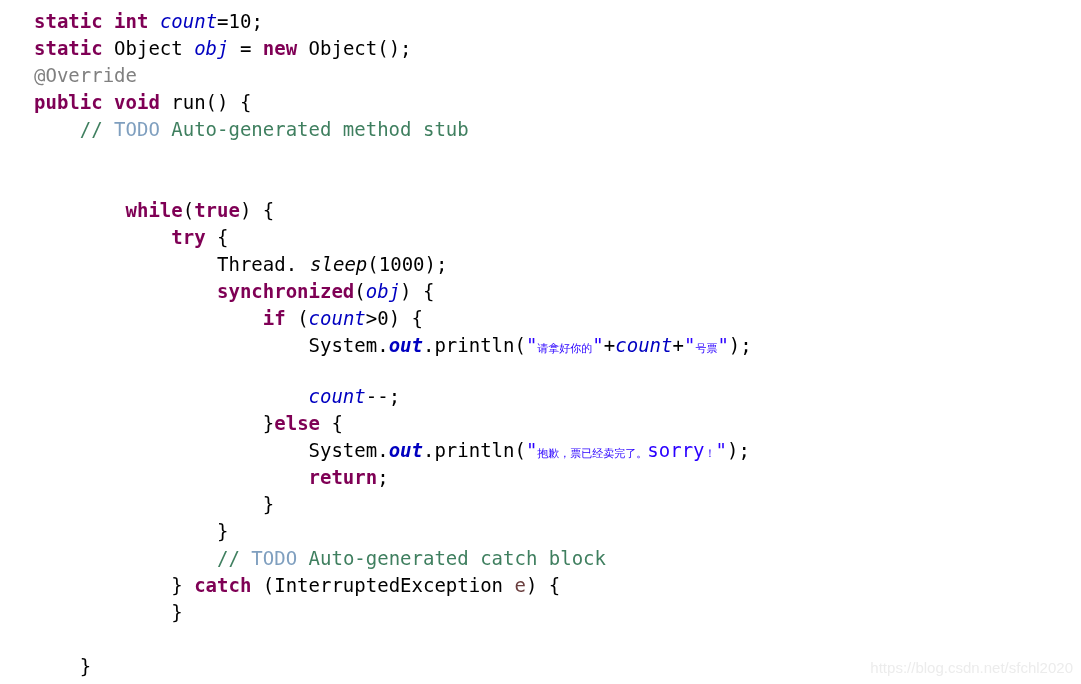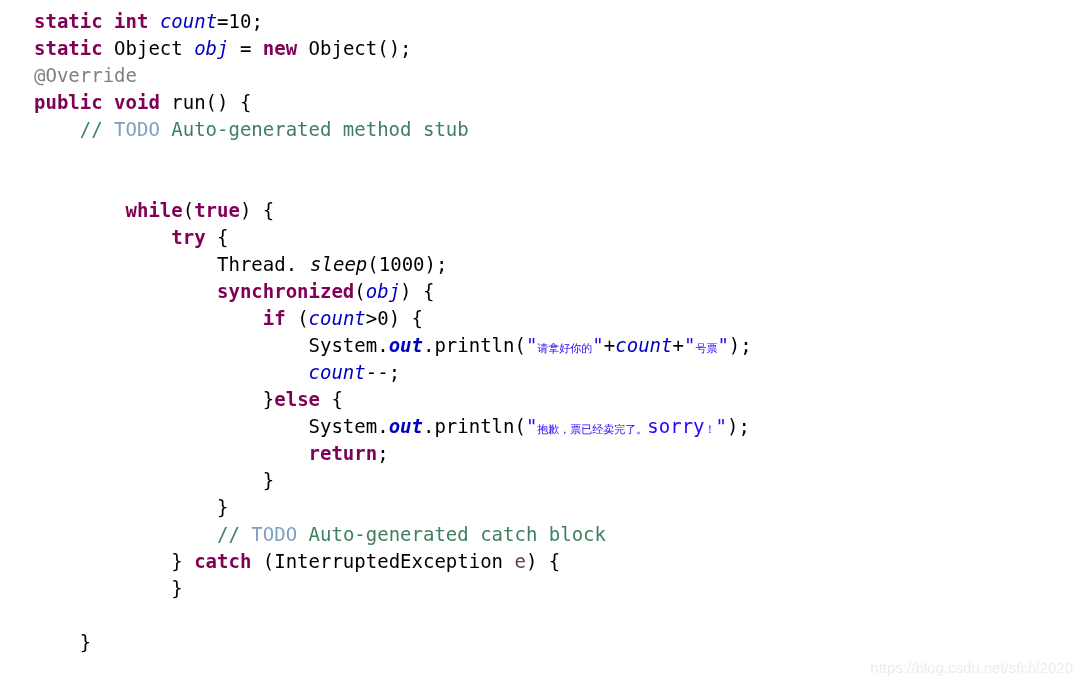--- a/index.html
+++ b/index.html
@@ -70,21 +70,21 @@
       <div class="code-line" style="padding-left: 0px;"><span class="tok-kw">public</span><span class="tok-plain"> </span><span class="tok-kw">void</span><span class="tok-plain"> run() {</span></div>
       <div class="code-line" style="padding-left: 45.76px;"><span class="tok-comment">// </span><span class="tok-todo">TODO</span><span class="tok-comment"> Auto-generated method stub</span></div>
       <div class="code-line" style="padding-left: 0px;">&nbsp;</div>
       <div class="code-line" style="padding-left: 0px;">&nbsp;</div>
       <div class="code-line" style="padding-left: 91.52px;"><span class="tok-kw">while</span><span class="tok-plain">(</span><span class="tok-kw">true</span><span class="tok-plain">) {</span></div>
       <div class="code-line" style="padding-left: 137.28px;"><span class="tok-kw">try</span><span class="tok-plain"> {</span></div>
       <div class="code-line" style="padding-left: 183.04px;"><span class="tok-plain">Thread.</span><span class="tok-statm">sleep</span><span class="tok-plain">(</span><span class="tok-num">1000</span><span class="tok-plain">);</span></div>
       <div class="code-line" style="padding-left: 183.04px;"><span class="tok-kw">synchronized</span><span class="tok-plain">(</span><span class="tok-field">obj</span><span class="tok-plain">) {</span></div>
       <div class="code-line" style="padding-left: 228.8px;"><span class="tok-kw">if</span><span class="tok-plain"> (</span><span class="tok-field">count</span><span class="tok-plain">&gt;0) {</span></div>
       <div class="code-line" style="padding-left: 274.56px;"><span class="tok-plain">System.</span><span class="tok-fieldb">out</span><span class="tok-plain">.println(</span><span class="tok-str">"</span><span class="tok-str cjk">请拿好你的</span><span class="tok-str">"</span><span class="tok-plain">+</span><span class="tok-field">count</span><span class="tok-plain">+</span><span class="tok-str">"</span><span class="tok-str cjk">号票</span><span class="tok-str">"</span><span class="tok-plain">);</span></div>
-      <div class="code-line" style="padding-left: 274.56px;"><span class="tok-field">count</span><span class="tok-plain">--;</span></div>
+      <div class="code-line" style="padding-left: 274.56px; margin-top: 24px;"><span class="tok-field">count</span><span class="tok-plain">--;</span></div>
       <div class="code-line" style="padding-left: 228.8px;"><span class="tok-plain">}</span><span class="tok-kw">else</span><span class="tok-plain"> {</span></div>
       <div class="code-line" style="padding-left: 274.56px;"><span class="tok-plain">System.</span><span class="tok-fieldb">out</span><span class="tok-plain">.println(</span><span class="tok-str">"</span><span class="tok-str cjk">抱歉，票已经卖完了。</span><span class="tok-str">sorry</span><span class="tok-str cjk">！</span><span class="tok-str">"</span><span class="tok-plain">);</span></div>
       <div class="code-line" style="padding-left: 274.56px;"><span class="tok-kw">return</span><span class="tok-plain">;</span></div>
       <div class="code-line" style="padding-left: 228.8px;"><span class="tok-plain">}</span></div>
       <div class="code-line" style="padding-left: 183.04px;"><span class="tok-plain">}</span></div>
       <div class="code-line" style="padding-left: 183.04px;"><span class="tok-comment">// </span><span class="tok-todo">TODO</span><span class="tok-comment"> Auto-generated catch block</span></div>
       <div class="code-line" style="padding-left: 137.28px;"><span class="tok-plain">} </span><span class="tok-kw">catch</span><span class="tok-plain"> (InterruptedException </span><span class="tok-local">e</span><span class="tok-plain">) {</span></div>
       <div class="code-line" style="padding-left: 137.28px;"><span class="tok-plain">}</span></div>
       <div class="code-line" style="padding-left: 0px;">&nbsp;</div>
       <div class="code-line" style="padding-left: 45.76px;"><span class="tok-plain">}</span></div>

